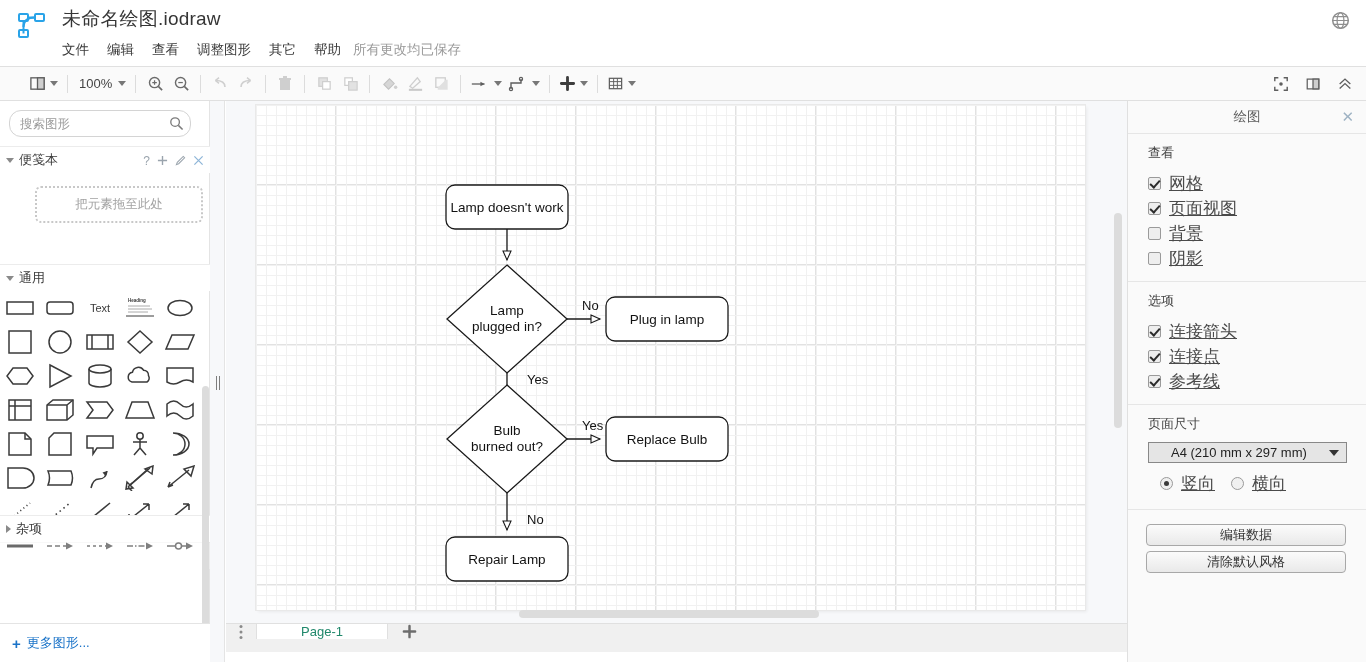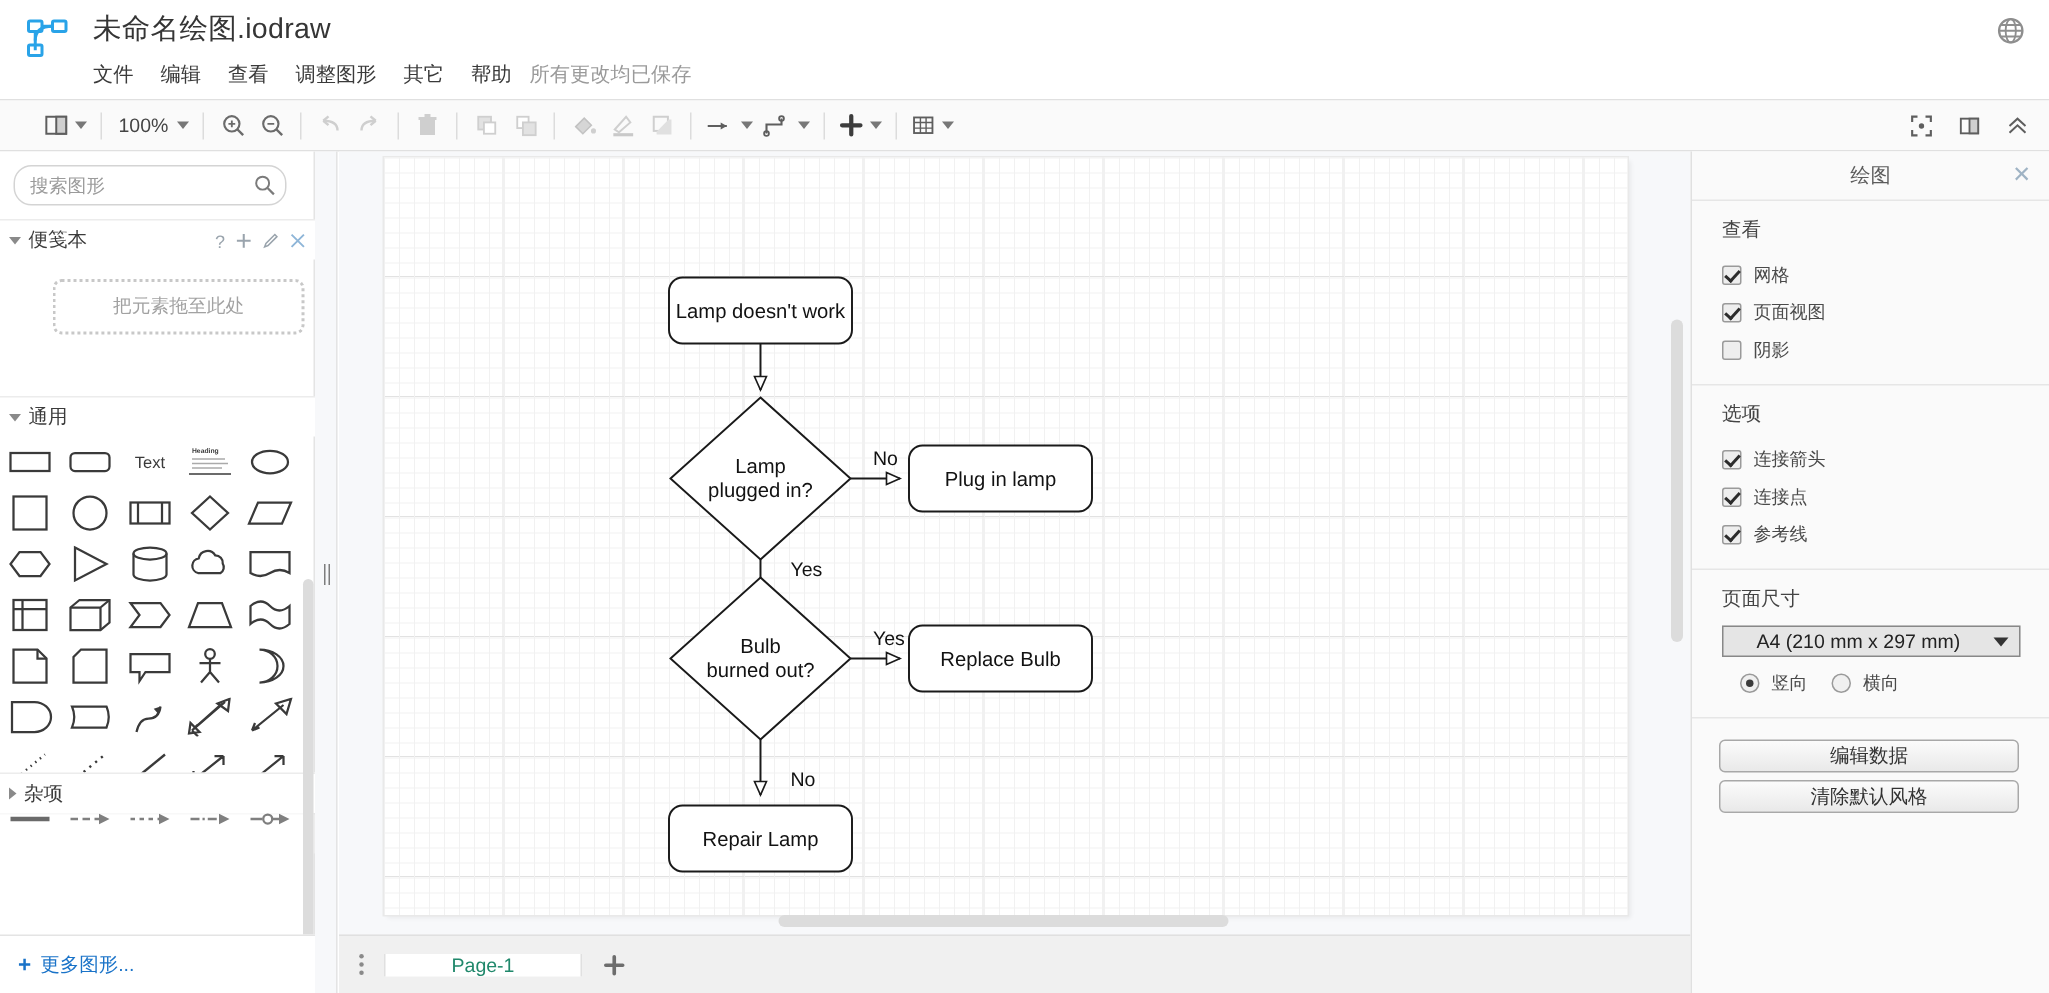--- a/index.html
+++ b/index.html
@@ -176,23 +176,23 @@
     position: absolute; right: 5px; top: 112px; width: 8px; height: 215px;
     background: #dcdcdc; border-radius: 5px; cursor: pointer;
   }
   .canvas-hscroll {
     position: absolute; left: 293px; bottom: 5px; width: 300px; height: 8px;
     background: #dcdcdc; border-radius: 5px; cursor: pointer;
   }
 
   
   .tabbar {
-    position: absolute; left: 226px; top: 623px; width: 901px; height: 39px;
+    position: absolute; left: 226px; top: 623px; width: 901px; height: 29px;
     background: #f0f0f0; border-top: 1px solid #e0e0e0;
-    display: flex; align-items: center;
+    display: flex; align-items: flex-start;
   }
   .tab-menu-btn {
     width: 30px; display: flex; align-items: center; justify-content: center;
     cursor: pointer; color: #8a8a8a; font-size: 15px; letter-spacing: 0;
   }
   .page-tab {
     min-width: 132px; padding: 0 18px; background: #ffffff;
     display: flex; align-items: center; justify-content: center;
     font-size: 13px; color: #20886b; cursor: pointer;
     border-left: 1px solid #e0e0e0; border-right: 1px solid #e0e0e0;
@@ -227,21 +227,21 @@
   .cb {
     width: 13px; height: 13px; border: 1px solid #9a9a9a; background: #eeeeee;
     border-radius: 2px; margin-right: 8px; position: relative; cursor: pointer;
     flex: 0 0 auto;
   }
   .cb.checked::after {
     content: "";
     position: absolute; left: 3px; top: 0px; width: 4px; height: 8px;
     border: solid #2c2c2c; border-width: 0 2px 2px 0; transform: rotate(42deg);
   }
-  .rp-label { font-size: 12px; color: #4a4a4a; white-space: nowrap; }
+  .rp-label { font-size: 17px; color: #4a4a4a; white-space: nowrap; text-decoration: underline; }
   .btn-gray {
     border: 1px solid #a8a8a8; border-radius: 4px;
     background: linear-gradient(#fbfbfb, #e9e9e9);
     font-size: 13px; color: #333; cursor: pointer;
     font-family: "Liberation Sans", sans-serif;
     display: flex; align-items: center; justify-content: center;
   }
   .select-wrap {
     position: relative; width: 199px; height: 21px; margin-top: 2px;
     border: 1px solid #888; background: #e5e5e5; display: flex; align-items: center;
@@ -833,20 +833,25 @@
         <span class="cb checked"></span>
         <span class="rp-label">网格</span>
 
       </div>
 
       <div class="rp-row">
         <span class="cb checked"></span>
         <span class="rp-label">页面视图</span>
       </div>
 
+      <div class="rp-row">
+        <span class="cb"></span>
+        <span class="rp-label">背景</span>
+
+      </div>
 
       <div class="rp-row">
         <span class="cb"></span>
         <span class="rp-label">阴影</span>
       </div>
     </div>
 
     <div class="rp-section">
       <div class="rp-title">选项</div>
       <div class="rp-row">

